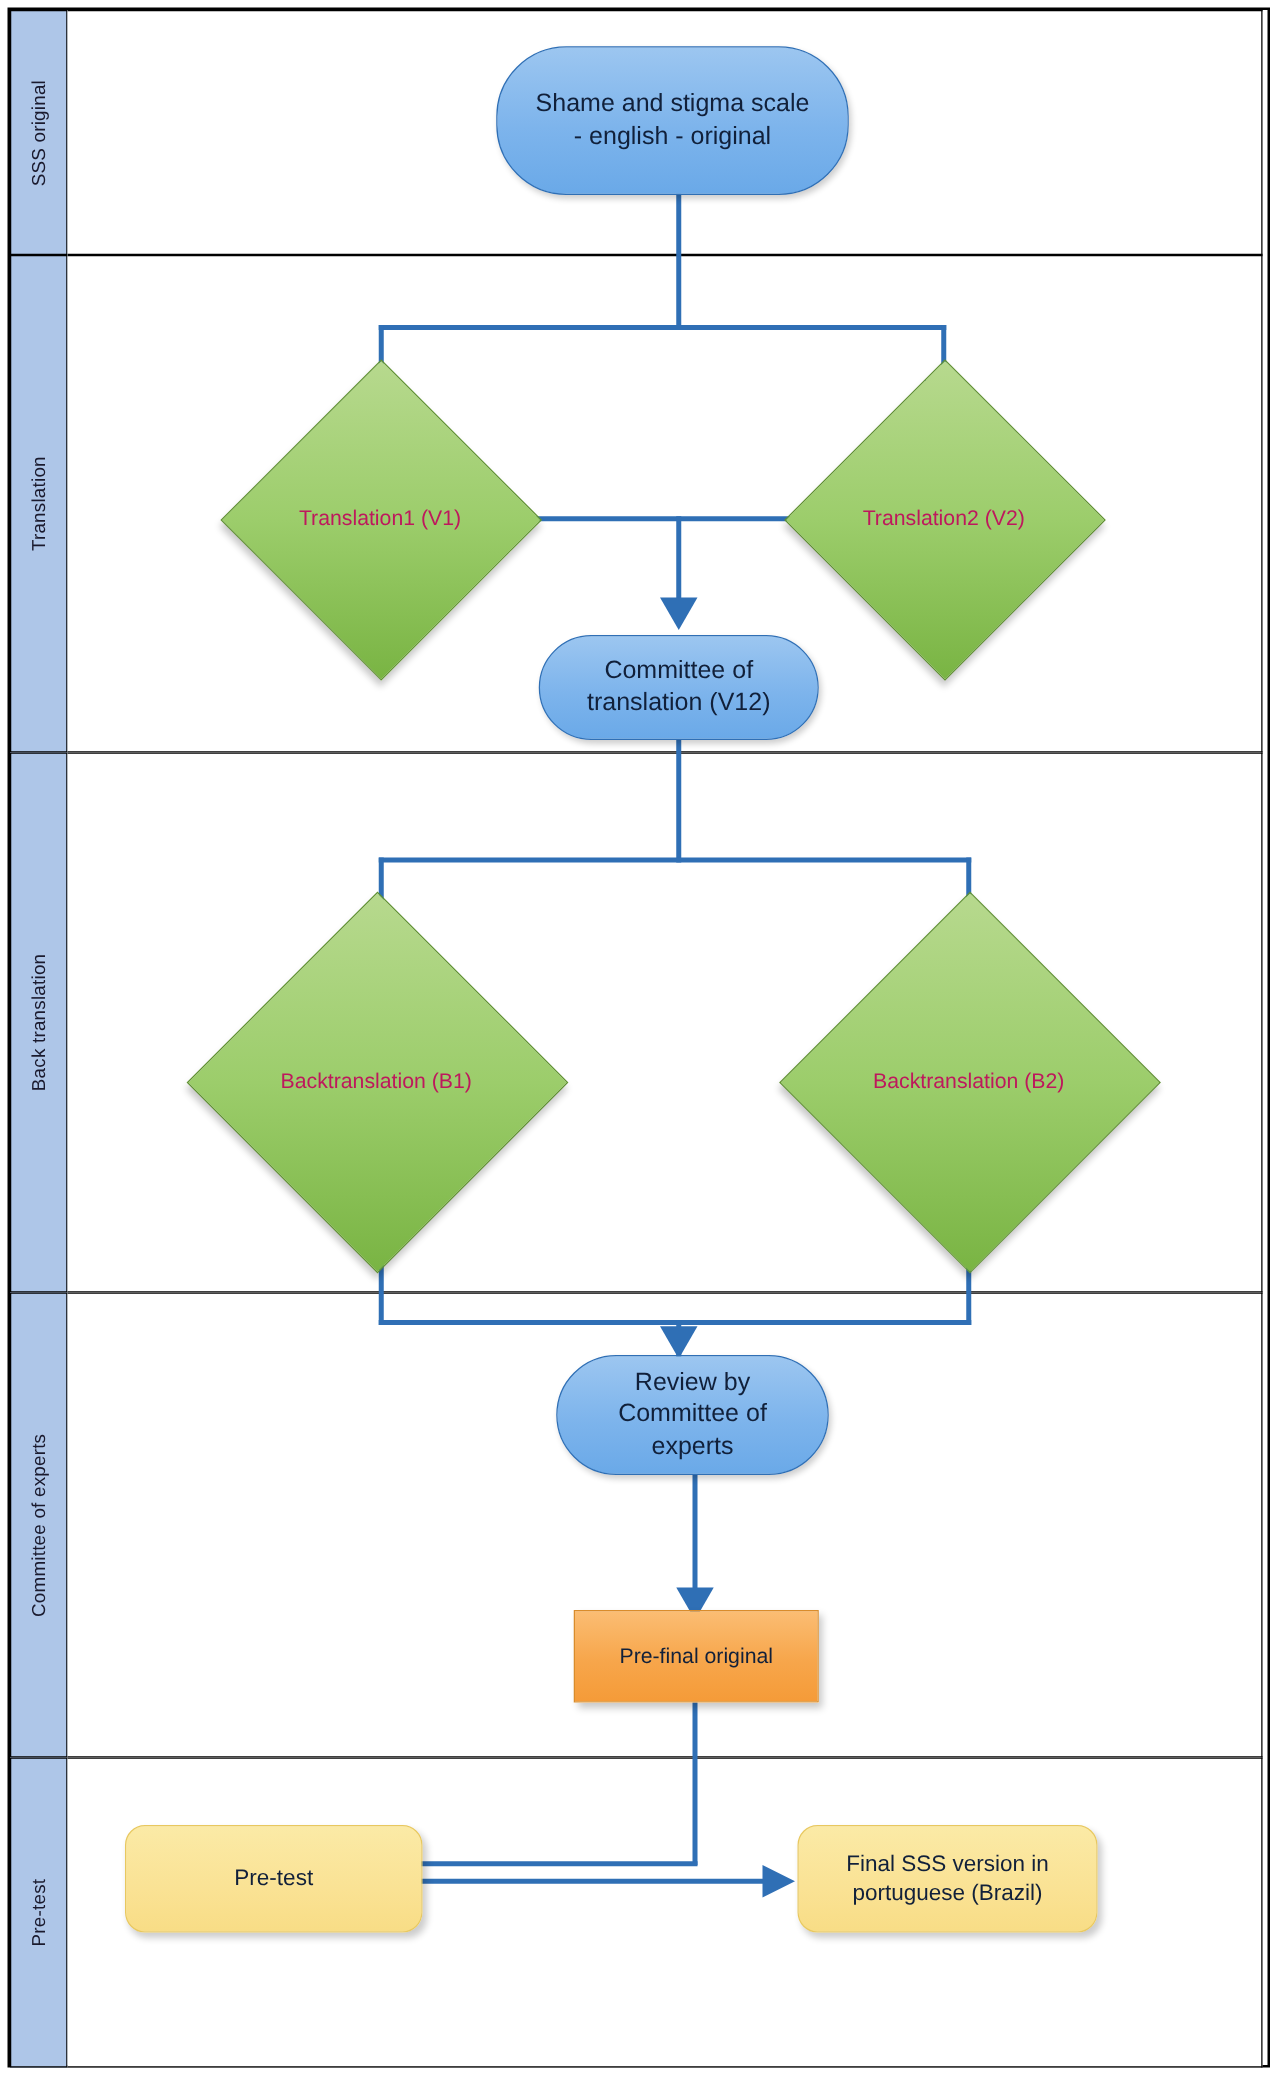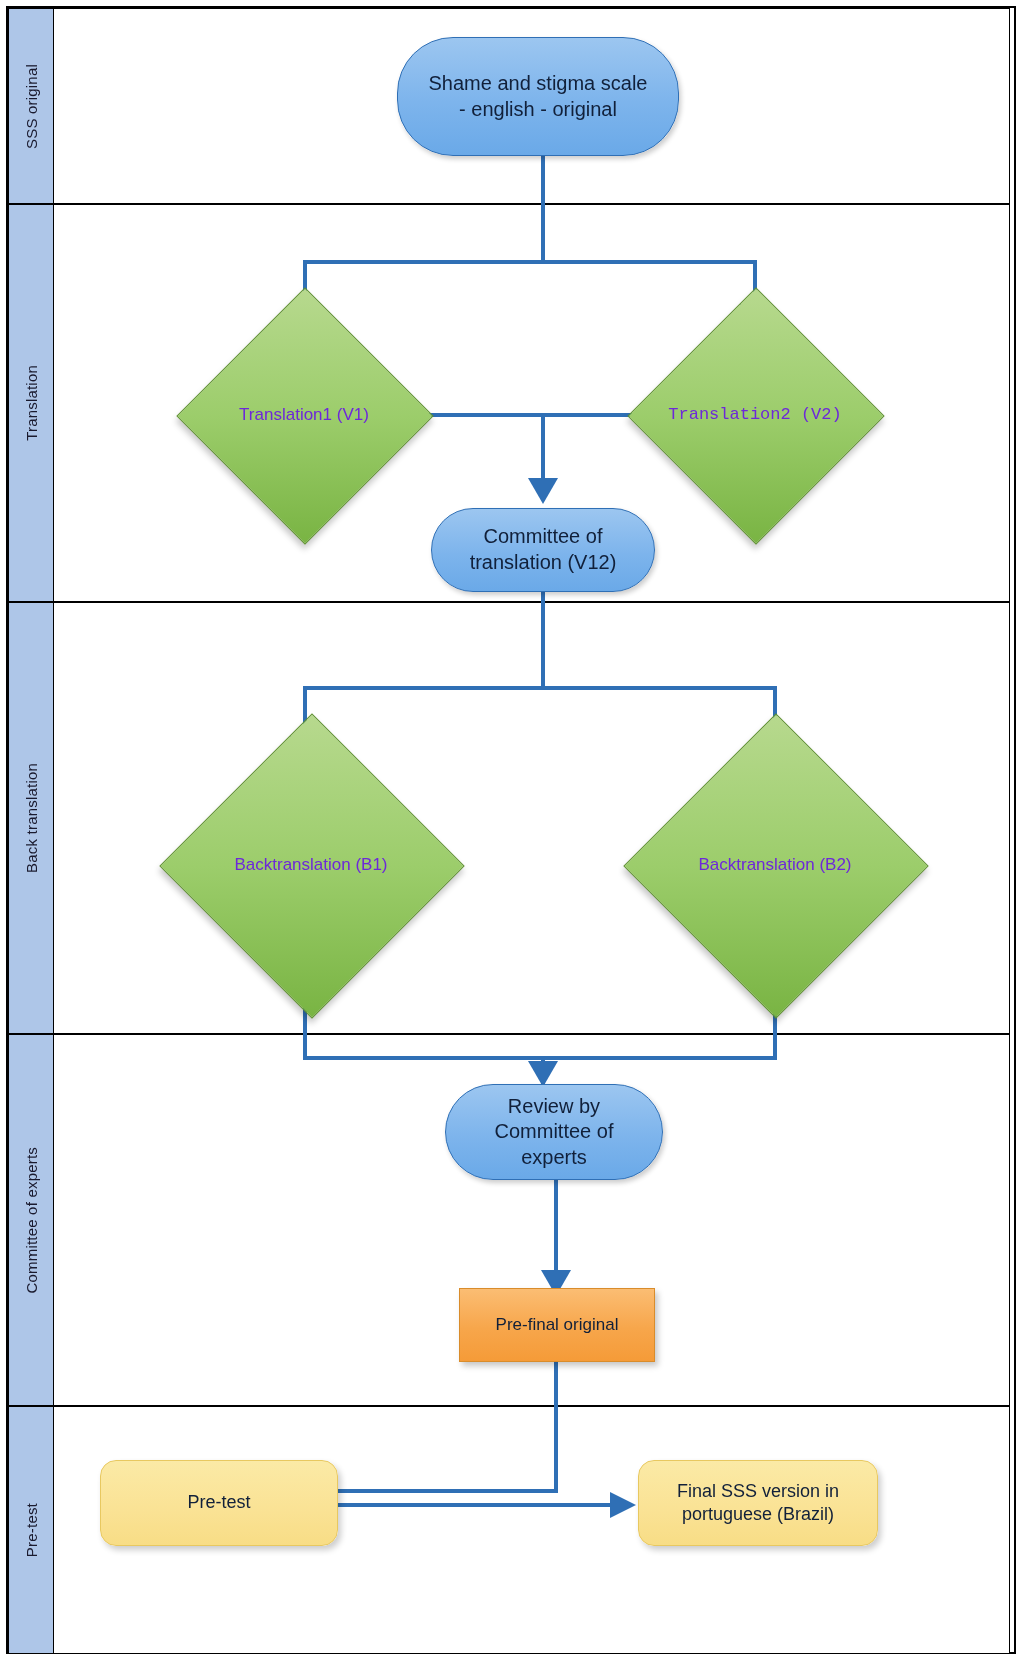--- a/index.html
+++ b/index.html
@@ -30,21 +30,21 @@
         box-shadow:2px 3px 5px rgba(0,0,0,.20);font-size:20px;}
 
   .diamond-wrap{position:absolute;}
   .diamond{position:absolute;left:0;top:0;width:100%;height:100%;
            transform:rotate(45deg);
            background:linear-gradient(135deg,#b7d98e 0%,#9ccd6b 50%,#79b443 100%);
            border:1.4px solid #5f9130;
            box-shadow:3px 4px 6px rgba(0,0,0,.22);}
   .diamond-text{position:absolute;left:0;top:0;width:100%;height:100%;
                 display:flex;align-items:center;justify-content:center;text-align:center;
-                font-size:17px;color:#6d28d9;line-height:1.3;}
+                font-size:17px;color:#be185d;line-height:1.3;}
 
   .rect-orange{border:1.4px solid #d98c2b;
         background:linear-gradient(180deg,#fbbd73 0%,#f7a64b 55%,#f59b38 100%);
         box-shadow:3px 4px 6px rgba(0,0,0,.22);font-size:17px;}
 
   .rect-yellow{border-radius:16px;border:1.5px solid #e8c860;
         background:linear-gradient(180deg,#fbeaa6 0%,#fae294 60%,#f8dd86 100%);
         box-shadow:3px 4px 6px rgba(0,0,0,.20);font-size:18px;}
 
   
@@ -124,30 +124,30 @@
 
   <div class="node term" style="left:397px;top:37px;width:282px;height:119px;padding:0 26px;">
     <span>Shame and stigma scale - english - original</span>
   </div>
 
   <div class="diamond-wrap" style="left:214px;top:325px;width:180px;height:180px;">
     <div class="diamond"></div>
     <div class="diamond-text">Translation1 (V1)</div>
   </div>
 
-  <div class="diamond-wrap" style="left:665px;top:325px;width:180px;height:180px;font-family:Liberation Mono, monospace;">
+  <div class="diamond-wrap" style="left:665px;top:325px;width:180px;height:180px;">
     <div class="diamond"></div>
     <div class="diamond-text">Translation2 (V2)</div>
   </div>
 
   <div class="node term" style="left:431px;top:508px;width:224px;height:84px;padding:0 20px;">
     <span>Committee of translation (V12)</span>
   </div>
 
-  <div class="diamond-wrap" style="left:204px;top:758px;width:214px;height:214px;">
+  <div class="diamond-wrap" style="left:194px;top:758px;width:214px;height:214px;">
     <div class="diamond"></div>
     <div class="diamond-text">Backtranslation (B1)</div>
   </div>
 
   <div class="diamond-wrap" style="left:668px;top:758px;width:214px;height:214px;">
     <div class="diamond"></div>
     <div class="diamond-text">Backtranslation (B2)</div>
   </div>
 
   <div class="node term" style="left:445px;top:1084px;width:218px;height:96px;padding:0 16px;">

